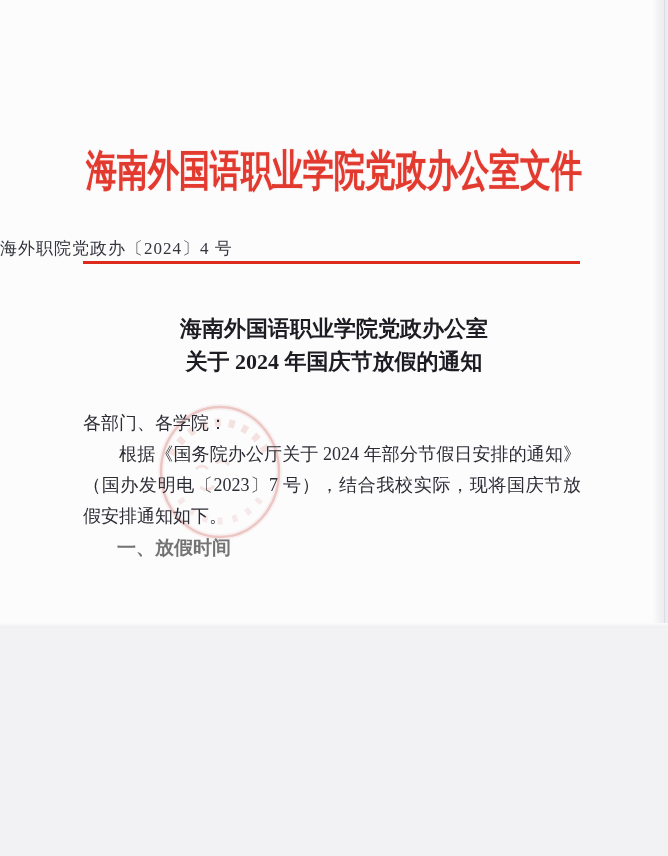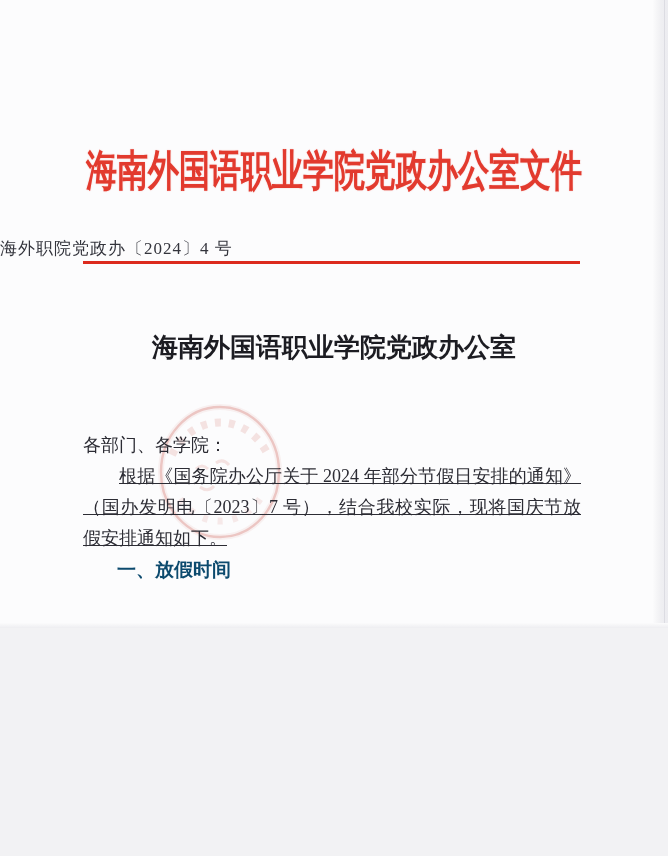--- a/index.html
+++ b/index.html
@@ -46,47 +46,47 @@
     font-size: 17px;
     color: #33343c;
     letter-spacing: 1px;
     white-space: nowrap;
   }
   .red-rule {
     position: absolute; top: 261px; left: 83px; width: 497px; height: 3px;
     background: var(--rule-red, #dc2a1d);
   }
   .doc-title {
-    position: absolute; top: 331px; left: 0; width: 100%;
+    position: absolute; top: 312px; left: 0; width: 100%;
     text-align: center;
-    font-size: 26px; font-weight: bold;
+    font-size: 22px; font-weight: bold;
     line-height: 33px;
     color: #1c1c22;
     white-space: nowrap;
   }
   
   .seal {
     position: absolute; top: 403px; left: 156px;
     width: 128px; height: 138px;
     pointer-events: none;
   }
   .body-text {
-    position: absolute; top: 430px; left: 83px; width: 498px;
+    position: absolute; top: 408px; left: 83px; width: 498px;
     font-size: 18px;
     line-height: 31px;
     color: #2c2c34;
     text-align: justify;
   }
   .body-text p { margin: 0; }
-  .indent { text-indent: 2em; text-decoration: underline; }
+  .indent { text-indent: 2em; }
   .section-heading {
     font-family: "Liberation Sans", "DejaVu Sans", sans-serif;
     font-weight: bold;
     font-size: 19px;
-    color: #0c4a6e;
+    color: #737373;
     text-indent: 34px;
   }
   .page-number {
     position: absolute; top: 758px; left: 514px; width: 70px;
     text-align: center;
     font-size: 15px;
     color: #3a3a42;
     white-space: nowrap;
   }
 </style>
@@ -96,20 +96,21 @@
 <div class="page">
 
   <div class="red-head">海南外国语职业学院党政办公室文件</div>
 
   <div class="doc-number">海外职院党政办〔2024〕4 号</div>
 
   <div class="red-rule"></div>
 
   <div class="doc-title">
     <div>海南外国语职业学院党政办公室</div>
+    <div>关于 2024 年国庆节放假的通知</div>
   </div>
 
   <svg class="seal" viewBox="0 0 128 138" xmlns="http://www.w3.org/2000/svg" aria-hidden="true">
     <ellipse cx="64" cy="69" rx="59" ry="65" fill="none" stroke="#c8473c" stroke-width="2.4" opacity="0.26"></ellipse>
     <ellipse cx="64" cy="69" rx="59" ry="65" fill="none" stroke="#d98a82" stroke-width="6" opacity="0.10"></ellipse>
     <path d="M 16 52 A 54 60 0 0 1 112 52" fill="none" stroke="#c8473c" stroke-width="8" stroke-dasharray="6 8" opacity="0.14"></path>
     <path d="M 24 96 A 50 55 0 0 0 104 96" fill="none" stroke="#c8473c" stroke-width="7" stroke-dasharray="5 10" opacity="0.10"></path>
     <path d="M 40 66 q 6 -6 12 0 M 60 60 q 7 -5 13 2 M 44 84 q 8 6 14 -1" fill="none" stroke="#c8473c" stroke-width="3" opacity="0.14"></path>
   </svg>
 

